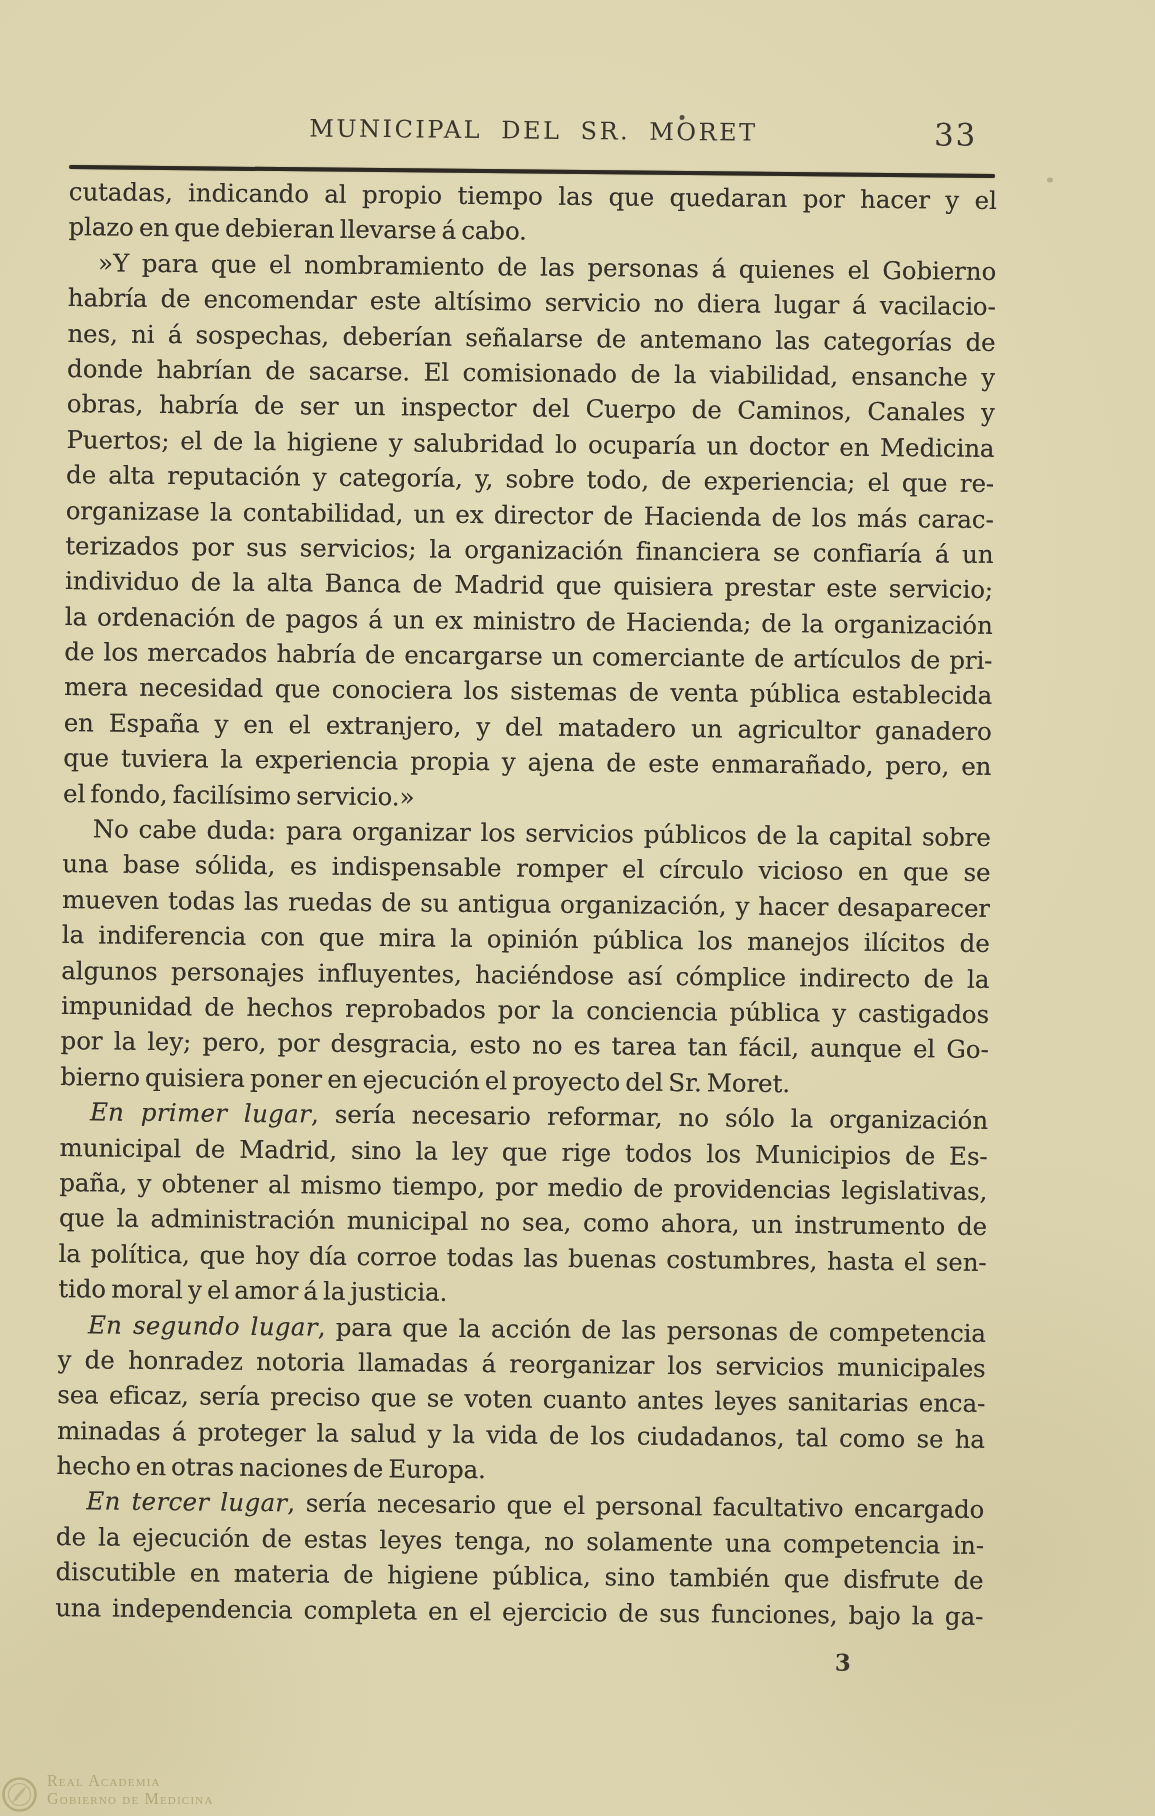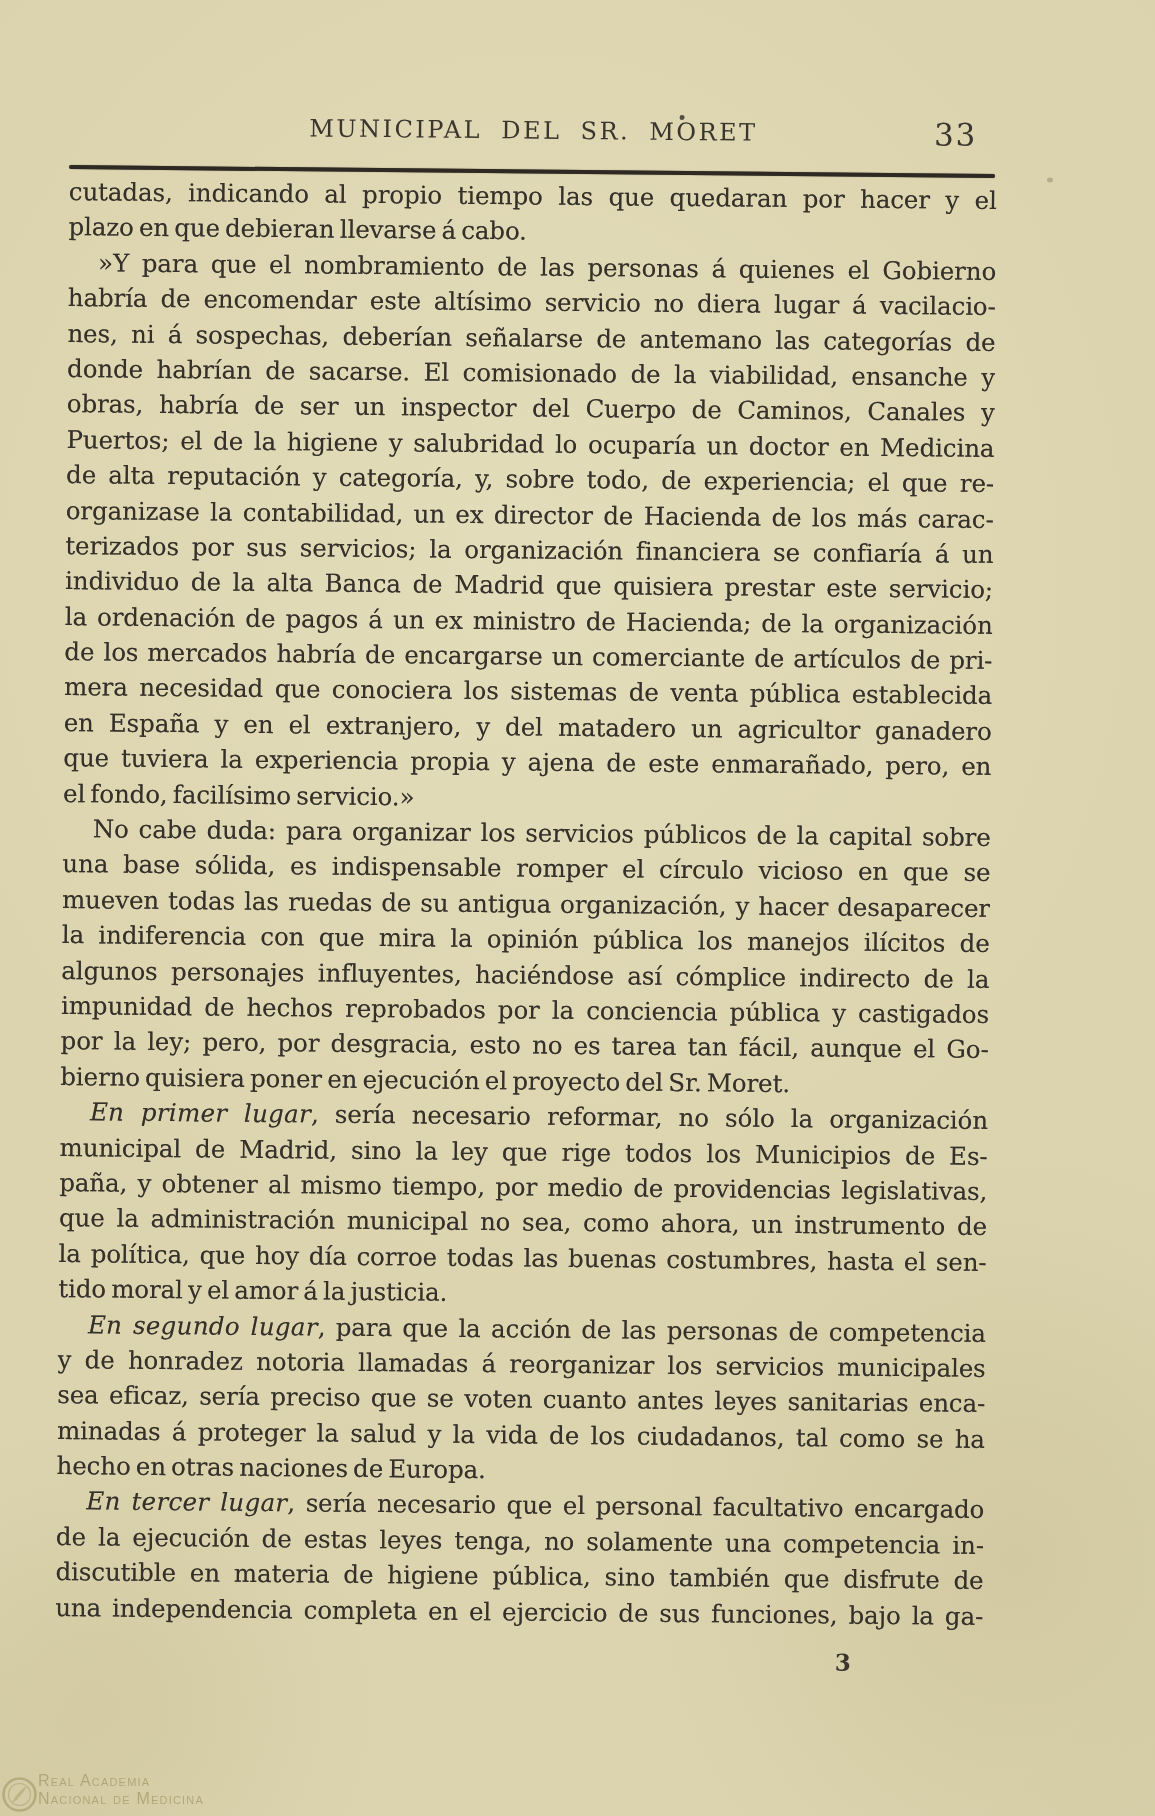--- a/index.html
+++ b/index.html
@@ -59,22 +59,22 @@
   .speck-2{left:354px;top:131px;width:3px;height:3px;opacity:0.45;}
   .speck-3{left:1040px;top:173px;width:6px;height:5px;opacity:0.25;}
   .watermark{
     position:absolute;left:0px;top:1768px;width:360px;height:48px;
     color:#a49a6a;opacity:0.78;
   }
   .watermark-seal{
     position:absolute;left:1px;top:8px;width:37px;height:37px;
   }
   .watermark-text{
-    position:absolute;left:38px;top:4px;
-    font-family:Liberation Sans, sans-serif;
+    position:absolute;left:47px;top:4px;
+    font-family:Liberation Serif, serif;
     font-variant:small-caps;letter-spacing:1.2px;
     font-size:16px;line-height:18px;color:#a69c6b;
   }
 </style>
 </head>
 <body>
 
 <div class="paper"></div>
 
 <div class="print-layer">
@@ -139,15 +139,15 @@
 
 <div class="watermark">
   <svg class="watermark-seal" viewBox="0 0 37 37" xmlns="http://www.w3.org/2000/svg">
     <circle cx="18.5" cy="18.5" r="16" fill="none" stroke="#a69c6b" stroke-width="2.6" opacity="0.85"></circle>
     <circle cx="18.5" cy="18.5" r="11" fill="none" stroke="#a69c6b" stroke-width="1.1" opacity="0.7"></circle>
     <path d="M12 25 C15 18, 22 12, 26 10 C23 16, 18 22, 14 24 Z" fill="#a69c6b" opacity="0.65"></path>
     <line x1="11" y1="26.5" x2="17" y2="22.5" stroke="#a69c6b" stroke-width="1.2" opacity="0.6"></line>
   </svg>
   <div class="watermark-text">
     <div>Real Academia</div>
-    <div>Nacional de Medicina</div>
+    <div>Gobierno de Medicina</div>
   </div>
 </div>
 
 </body></html>

